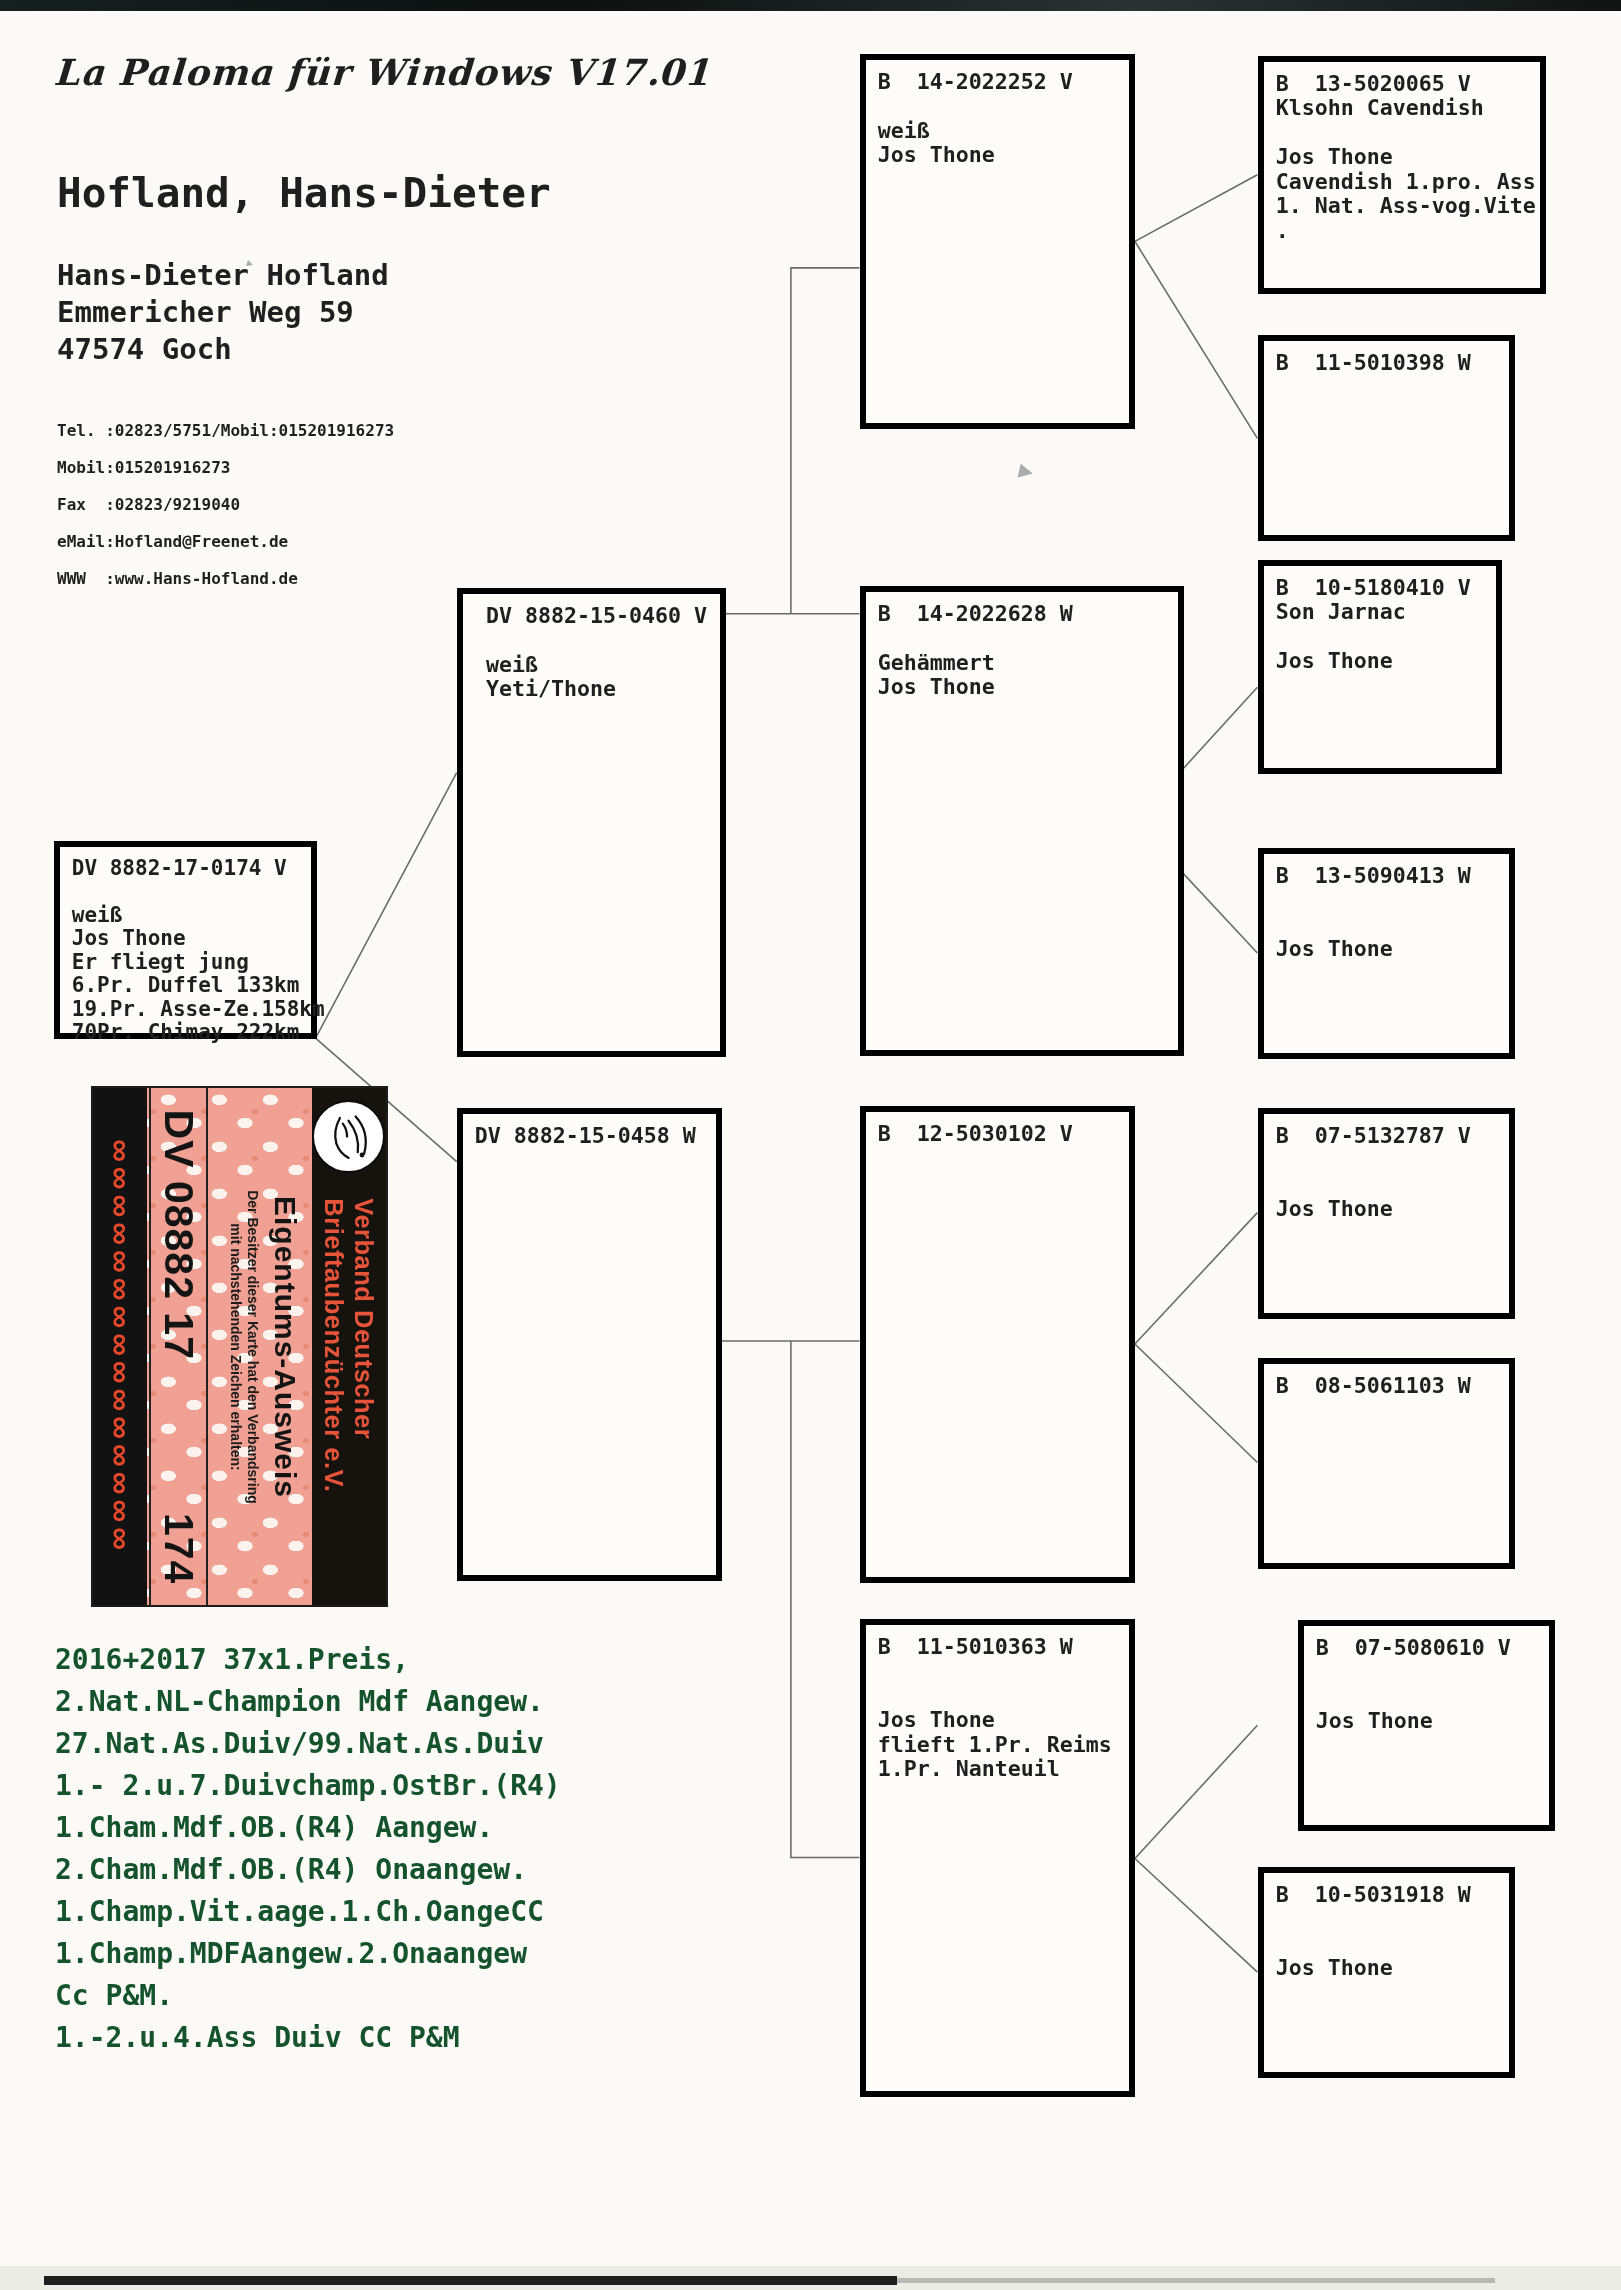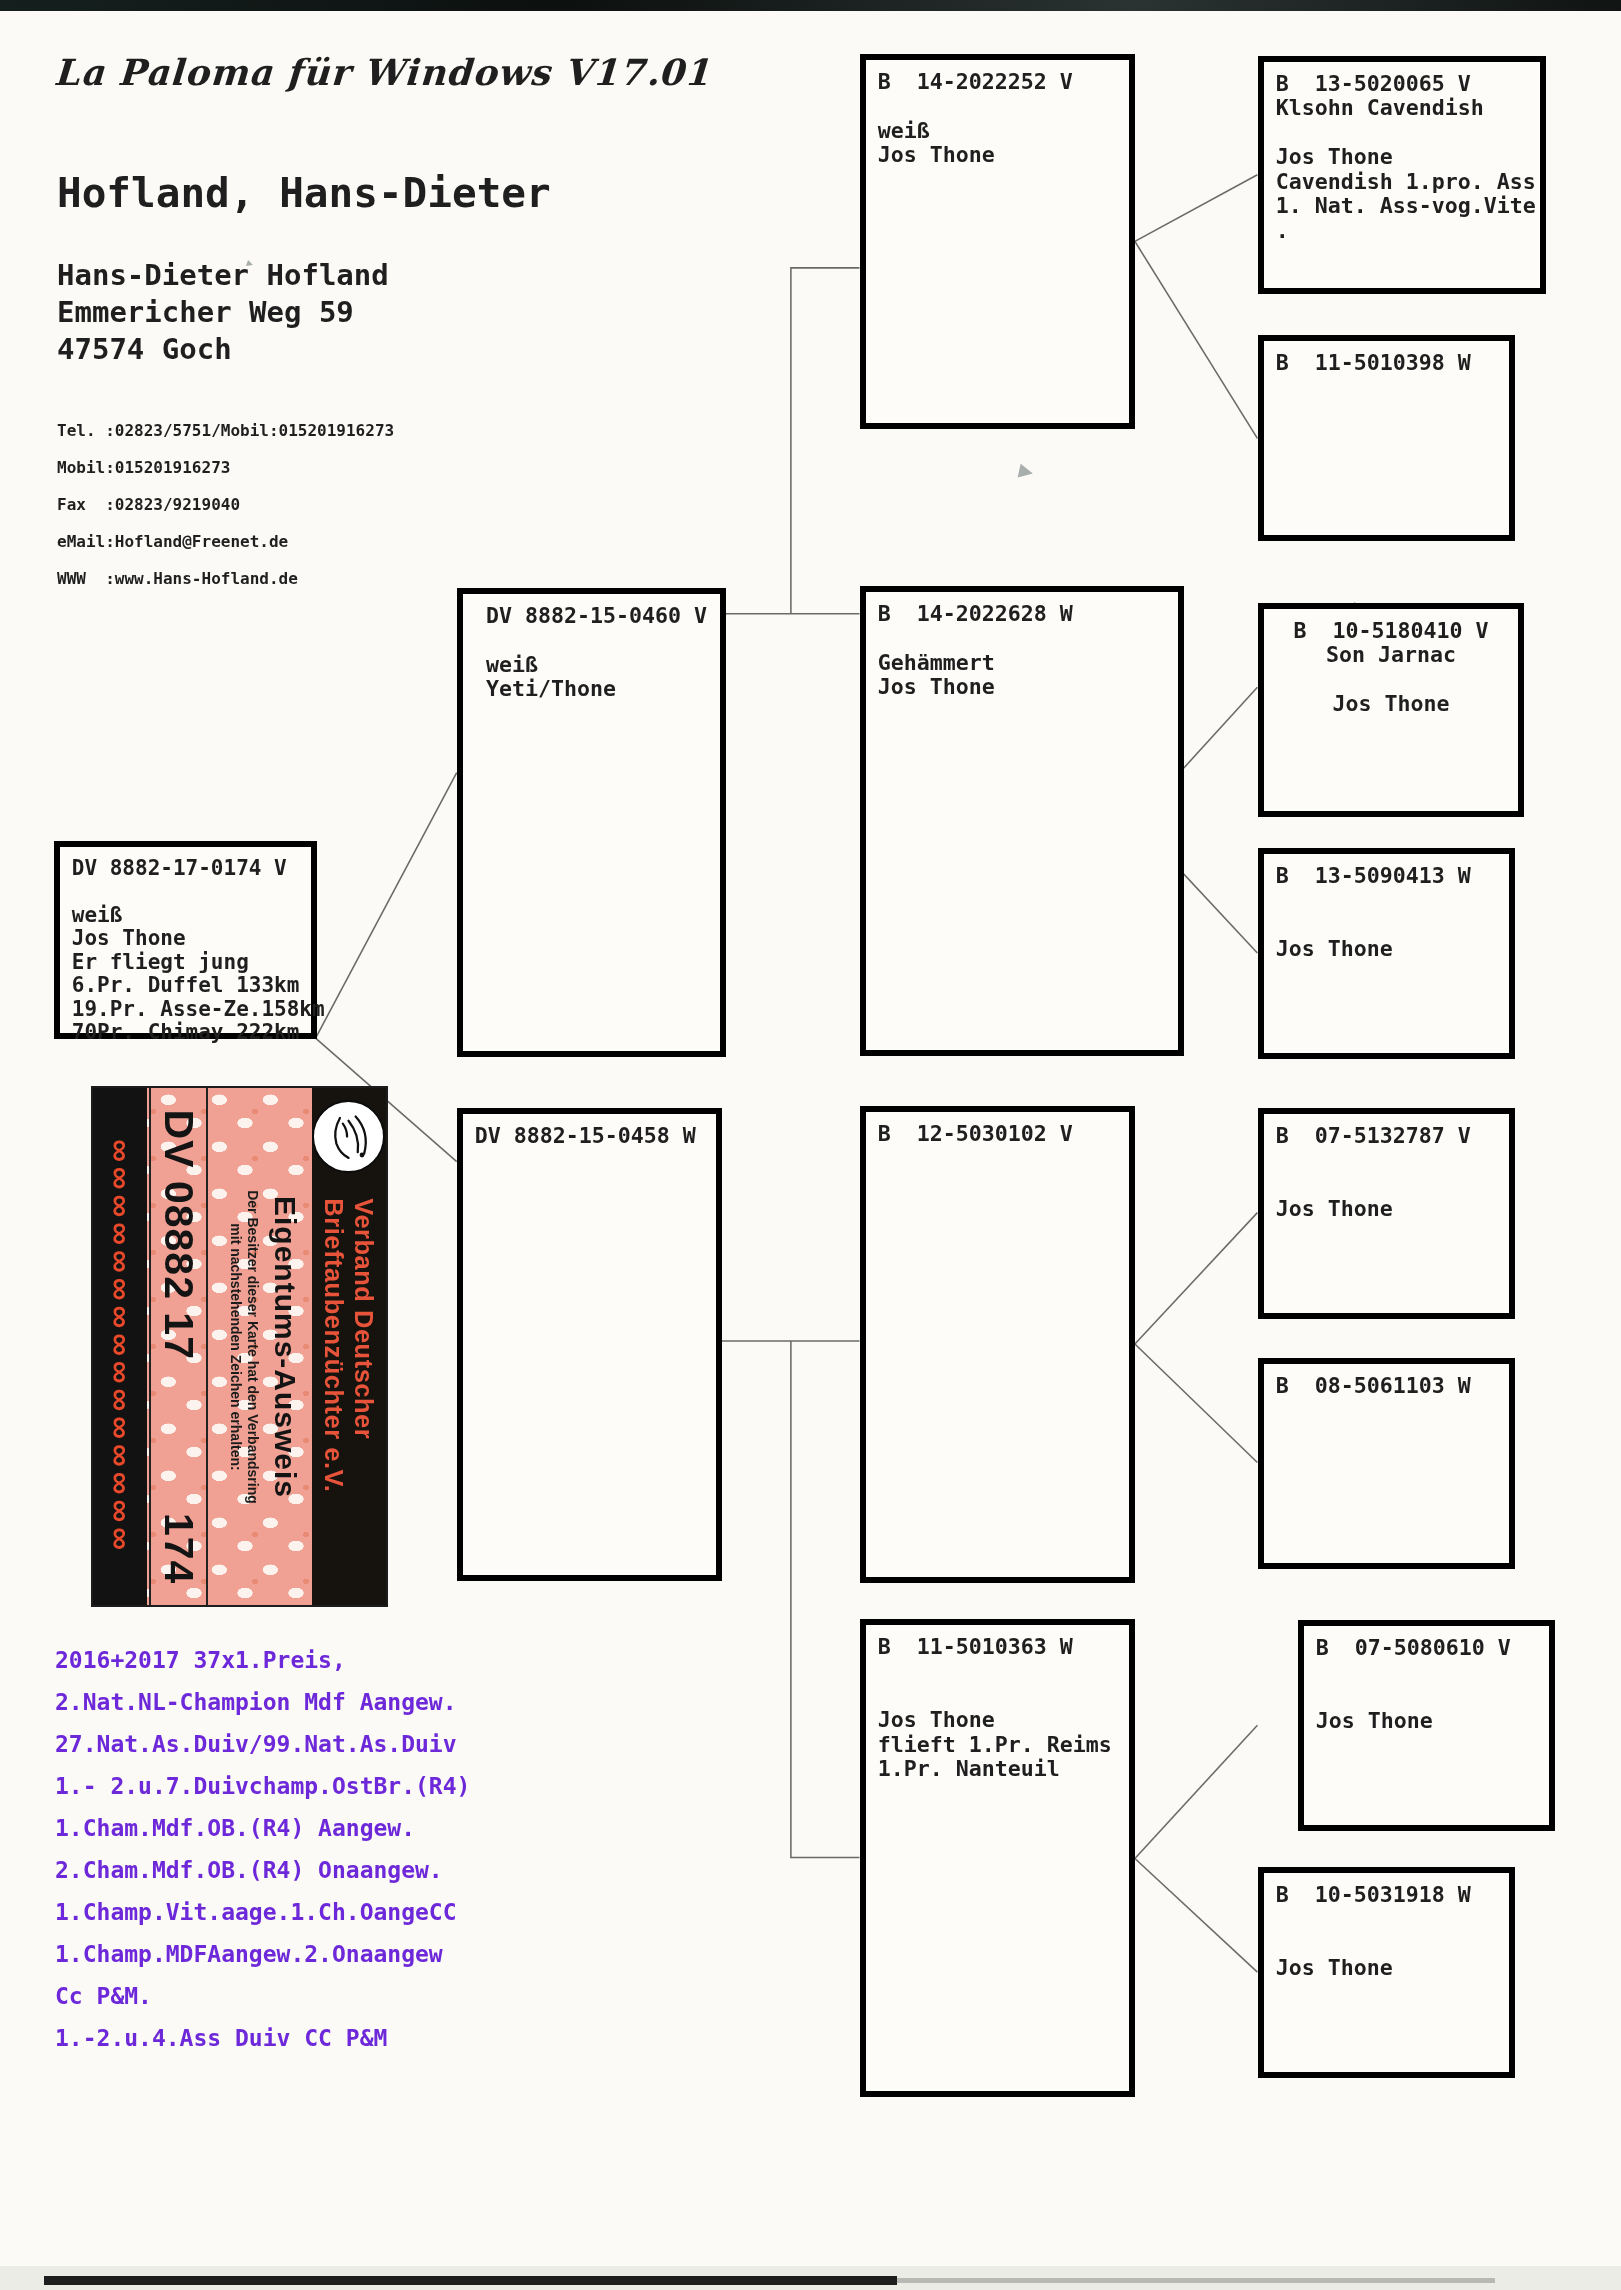--- a/index.html
+++ b/index.html
@@ -19,37 +19,37 @@
   .artifact-arrow{position:absolute;width:0;height:0;
     border-left:14.7px solid #98a09e;border-top:7.8px solid transparent;border-bottom:7.8px solid transparent;opacity:.85;}
   
   .app-title{position:absolute;left:57px;top:51px;
     font-family:"DejaVu Serif","Liberation Serif",serif;
     font-style:italic;font-weight:bold;font-size:36px;letter-spacing:1px;
     transform:skewX(-6deg);white-space:pre;}
   .owner-heading{position:absolute;left:57px;top:169px;font-weight:bold;font-size:41px;white-space:pre;text-align:right;}
   .address-block{position:absolute;left:57px;top:257px;font-weight:bold;font-size:29px;line-height:37px;white-space:pre;}
   .contact-block{position:absolute;left:57px;top:412px;font-weight:bold;font-size:16px;line-height:37px;white-space:pre;}
-  .achievements{position:absolute;left:55px;top:1639px;font-weight:bold;font-size:23px;line-height:42px;color:#6d28d9;white-space:pre;}
+  .achievements{position:absolute;left:55px;top:1639px;font-weight:bold;font-size:28px;line-height:42px;color:#14532d;white-space:pre;}
   
   .pbox{position:absolute;background:#fdfcf9;border:6px solid #000000;box-sizing:border-box;
     padding:9.8px 11.8px;z-index:2;}
   .pbox .ring{font-weight:bold;font-size:21.6px;line-height:24.5px;white-space:pre;}
   .pbox .bline{font-weight:bold;font-size:21.6px;line-height:24.5px;min-height:24.5px;white-space:pre;}
   #b-subject .ring,#b-subject .bline{line-height:23.5px;min-height:23.5px;font-size:21px;}
   #b-subject{left:54px;top:841px;width:263px;height:198px;}
   #b-father {left:457px;top:588px;width:269px;height:469px;padding-left:23px;}
   #b-mother {left:457px;top:1108px;width:265px;height:473px;}
   #b-gp1{left:860px;top:54px;  width:275px;height:375px;}
   #b-gp2{left:860px;top:586px; width:324px;height:470px;}
   #b-gp3{left:860px;top:1106px;width:275px;height:477px;}
   #b-gp4{left:860px;top:1619px;width:275px;height:478px;}
   #b-gg1{left:1258px;top:56px;  width:288px;height:238px;}
   #b-gg2{left:1258px;top:335px; width:257px;height:206px;}
-  #b-gg3{left:1258px;top:603px; width:266px;height:214px;text-align:center;}
+  #b-gg3{left:1258px;top:560px; width:244px;height:214px;}
   #b-gg4{left:1258px;top:848px; width:257px;height:211px;}
   #b-gg5{left:1258px;top:1108px;width:257px;height:211px;}
   #b-gg6{left:1258px;top:1358px;width:257px;height:211px;}
   #b-gg7{left:1274px;top:1620px;width:257px;height:211px;margin-left:24px;}
   #b-gg8{left:1258px;top:1867px;width:257px;height:211px;}
   
   #connectors{position:absolute;left:0;top:0;z-index:1;}
   #connectors line,#connectors polyline{stroke:#6a6a6a;stroke-width:1.6;fill:none;}
   
   .card{position:absolute;left:91px;top:1086px;width:297px;height:521px;z-index:3;

